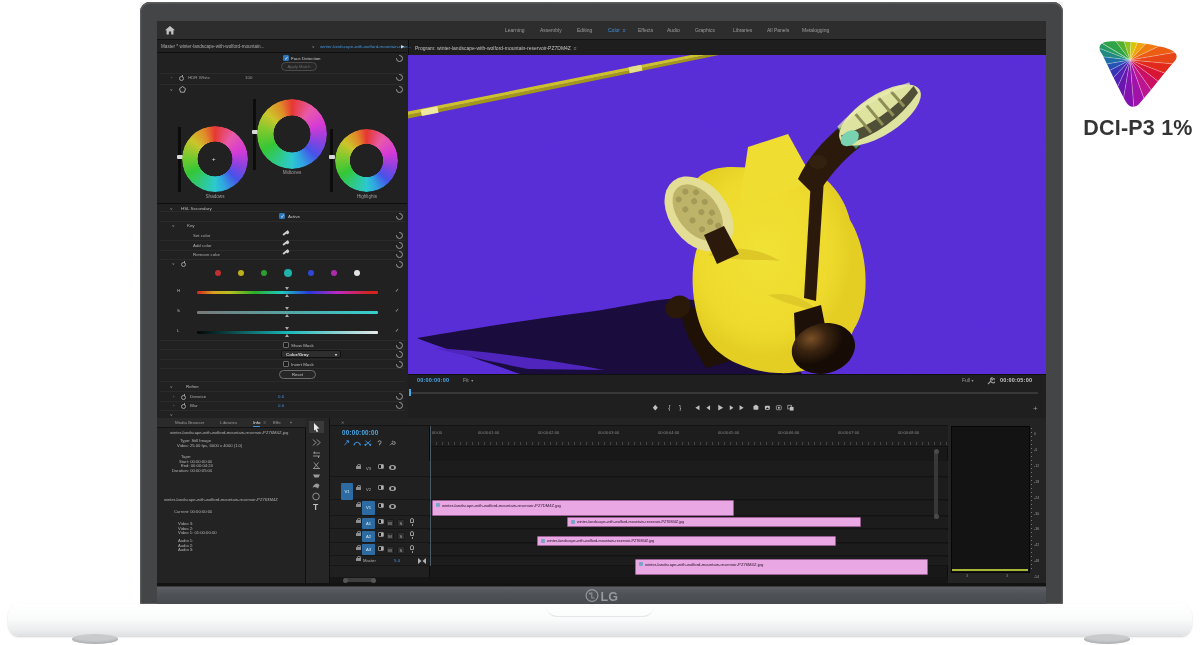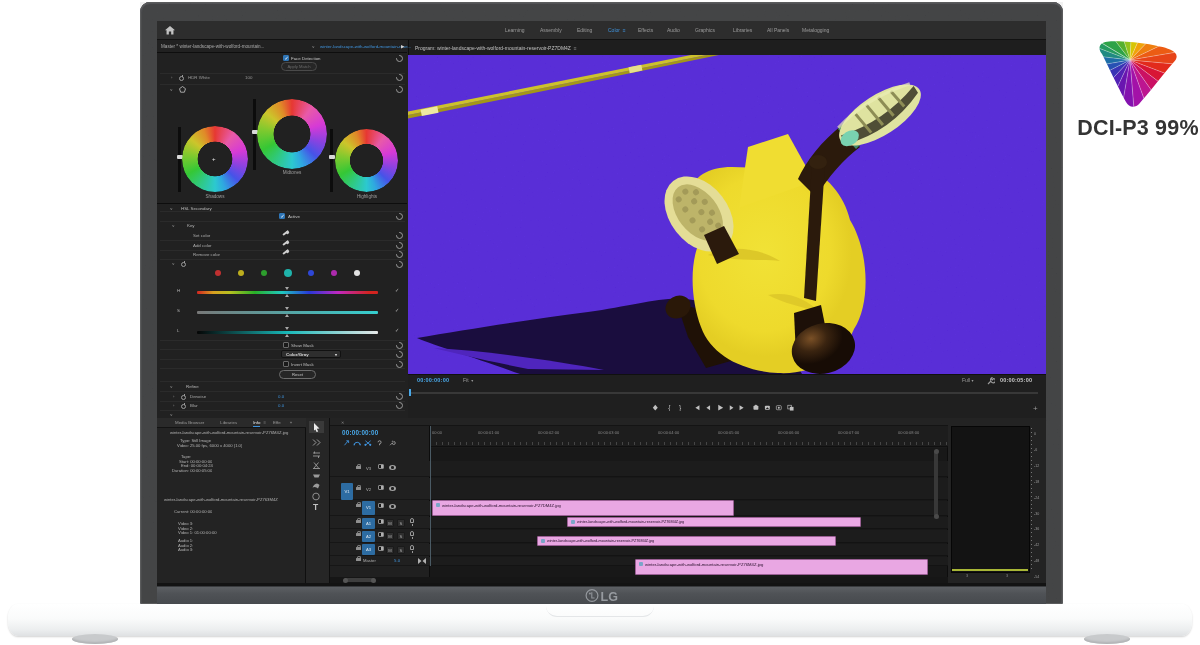--- a/index.html
+++ b/index.html
@@ -454,21 +454,21 @@
         <path d="M0 0 L-37 19 L-41 7 Z" fill="#2751b3"></path>
         <path d="M0 0 L-41 7 L-42 -5 Z" fill="#1e6da8"></path>
         <path d="M0 0 L-42 -5 L-42 -16 Z" fill="#208a82"></path>
         <path d="M0 0 L-42 -16 L-40 -24 Z" fill="#259a60"></path>
         <g stroke="#ffffff" stroke-width="0.55" opacity="0.55">
           <path d="M0 0 L-26 -34 M0 0 L-12 -38 M0 0 L2 -40 M0 0 L16 -37 M0 0 L30 -31 M0 0 L44 -21 M0 0 L53 -9 M0 0 L56 5 M0 0 L50 19 M0 0 L41 31 M0 0 L29 41 M0 0 L17 47 M0 0 L4 49 M0 0 L-8 47 M0 0 L-19 41 M0 0 L-29 31 M0 0 L-37 19 M0 0 L-41 7 M0 0 L-42 -5 M0 0 L-42 -16 M0 0 L-40 -24 Z"></path>
         </g>
       </g>
     </g>
   </svg>
-  <div class="abs" id="dcitext">DCI-P3 99%</div>
+  <div class="abs" id="dcitext">DCI-P3 1%</div>
 
 </div>
 <style>
   #base{left:8px;top:604px;width:1184px;height:32px;background:linear-gradient(#ffffff,#fafbfb 45%,#eceeef 80%,#dfe1e3);border-radius:10px/14px;box-shadow:0 1px 2px rgba(0,0,0,.18);}
   .foot{background:#c8cacc;border-radius:50%;box-shadow:inset 0 -2px 2px #b2b4b6;}
   #baselip{left:546px;top:606px;width:108px;height:11px;background:transparent;border-bottom:1.5px solid #e4e6e8;border-radius:0 0 12px 12px;}
   #lid{left:140px;top:2px;width:923px;height:602px;background:#3e3f41;border-radius:10px 10px 2px 2px;
        box-shadow:inset 0 0 0 1px #58595b, inset 0 2px 1px #525356, inset -2px 0 1px #4a4b4d, inset 2px 0 1px #48494b;}
   #chin{left:157px;top:586px;width:889px;height:18px;background:linear-gradient(#5d6064,#4f5256 40%,#474a4e);border-top:1px solid #393b3e;}
   #lglogo{left:585px;top:588px;}

